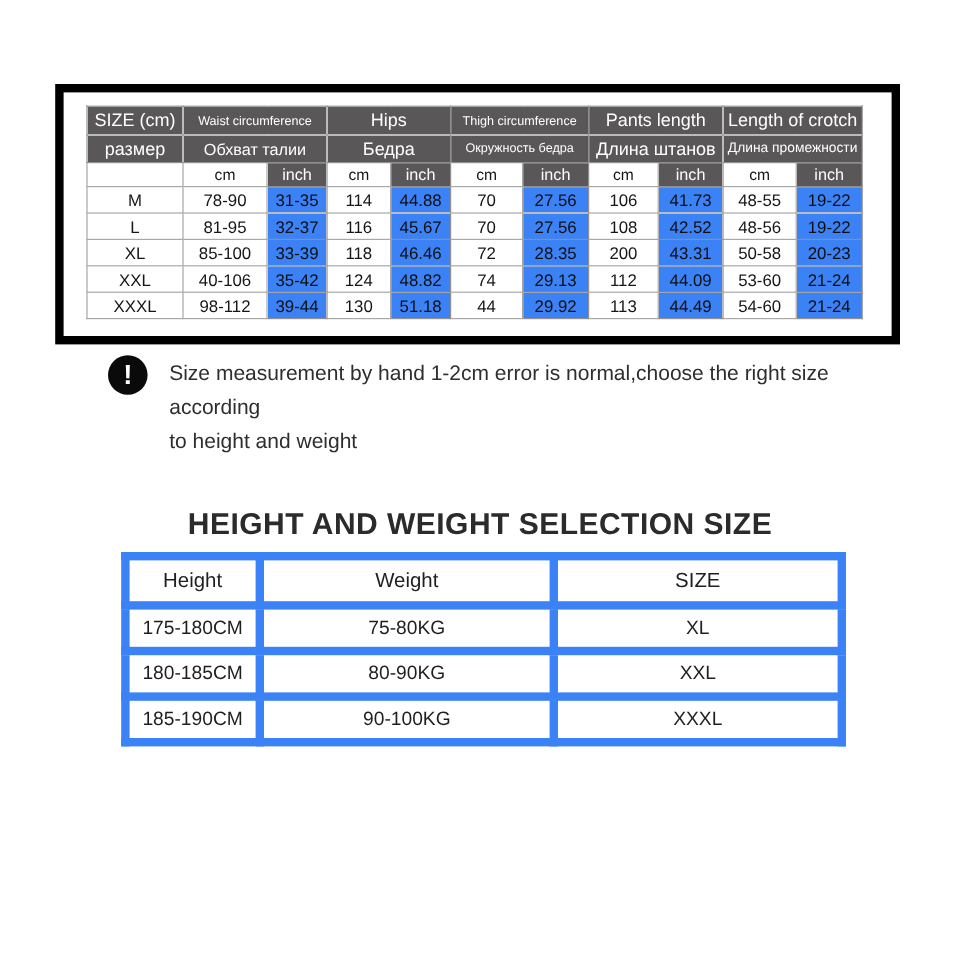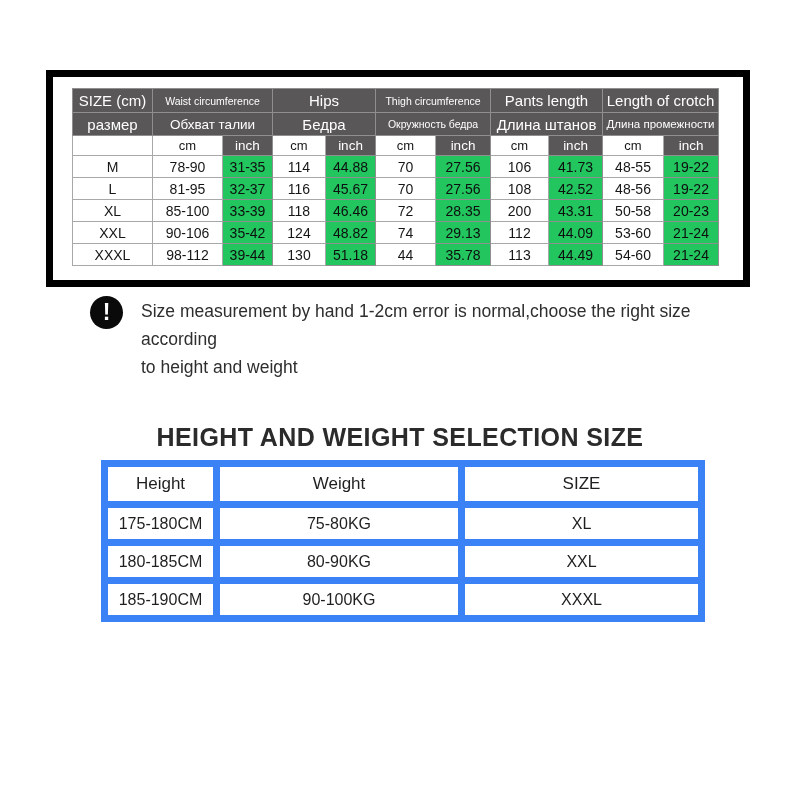--- a/index.html
+++ b/index.html
@@ -19,21 +19,21 @@
   }
   .size-table td {
     border:1px solid #a8a8a8; text-align:center; vertical-align:middle;
     padding:0; overflow:hidden; white-space:nowrap; color:#161616;
   }
   .size-table tr.r-en  td { height:23px; }
   .size-table tr.r-ru  td { height:22px; }
   .size-table tr.r-unit td { height:19px; }
   .size-table tr.r-data td { height:21px; font-size:14px; }
   td.hdr  { background:#595757; color:#ffffff; border-color:#8f8f8f; }
-  td.dark { background:#22c55e; color:#0e0e0e; border-color:#8f8f8f; }
+  td.dark { background:#3b82f6; color:#0e0e0e; border-color:#8f8f8f; }
   .h-lg { font-size:15px; }
   .h-md { font-size:13.5px; }
   .h-sm { font-size:10.5px; }
   .h-xs { font-size:11.5px; }
   .unit-cm   { font-size:13px; color:#161616; }
   .unit-inch { font-size:13.5px; }
 
   
   .note-icon {
     position:absolute; left:90px; top:296px; width:33px; height:33px;
@@ -146,39 +146,39 @@
       <td class="dark">46.46</td>
       <td>72</td>
       <td class="dark">28.35</td>
       <td>200</td>
       <td class="dark">43.31</td>
       <td>50-58</td>
       <td class="dark">20-23</td>
     </tr>
     <tr class="r-data">
       <td>XXL</td>
-      <td>90-106</td>
+      <td>40-106</td>
       <td class="dark">35-42</td>
       <td>124</td>
       <td class="dark">48.82</td>
       <td>74</td>
       <td class="dark">29.13</td>
       <td>112</td>
       <td class="dark">44.09</td>
       <td>53-60</td>
       <td class="dark">21-24</td>
     </tr>
     <tr class="r-data">
       <td>XXXL</td>
       <td>98-112</td>
       <td class="dark">39-44</td>
       <td>130</td>
       <td class="dark">51.18</td>
       <td>44</td>
-      <td class="dark">35.78</td>
+      <td class="dark">29.92</td>
       <td>113</td>
       <td class="dark">44.49</td>
       <td>54-60</td>
       <td class="dark">21-24</td>
     </tr>
   </tbody>
     </table>
 
   <div class="note-icon">!</div>
   <div class="note-text">

